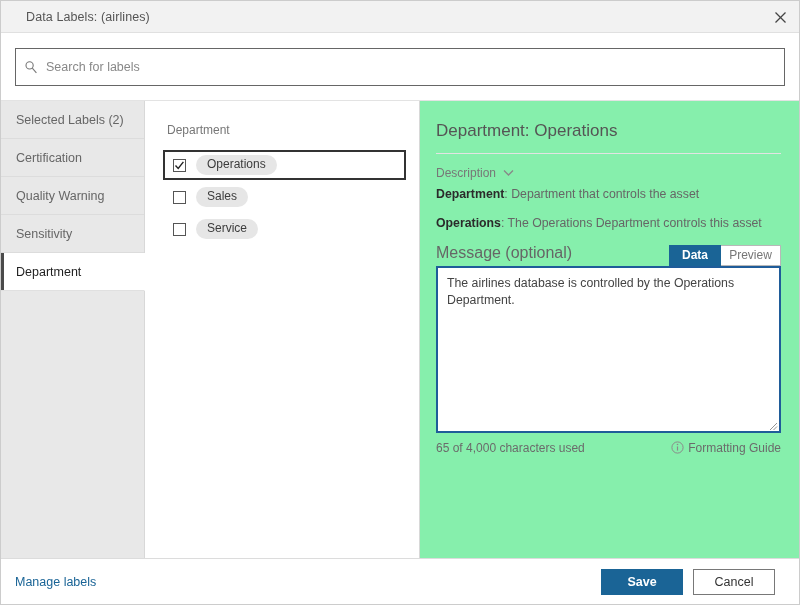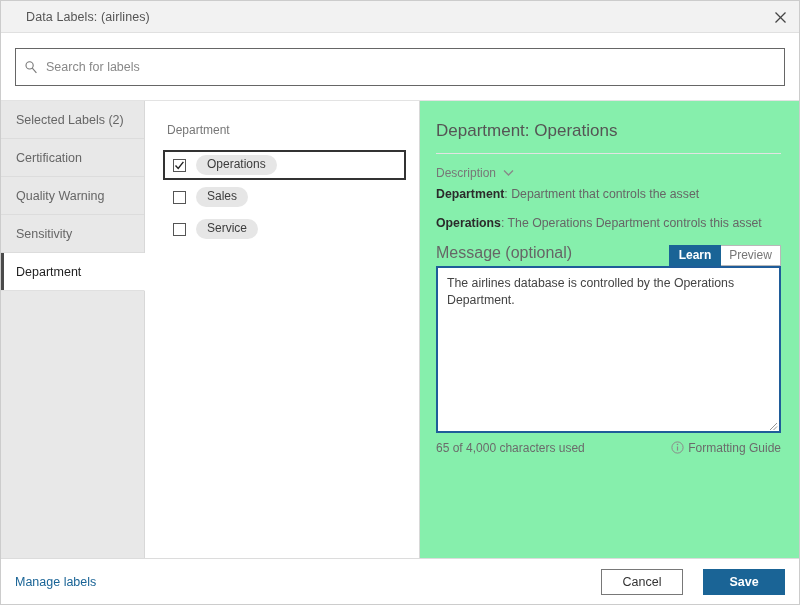--- a/index.html
+++ b/index.html
@@ -433,21 +433,21 @@
         <b>Department</b><span>: Department that controls the asset</span>
       </div>
       <div class="desc-line">
         <b>Operations</b><span>: The Operations Department controls this asset</span>
       </div>
 
 
       <div class="msg-header">
         <span class="msg-label">Message (optional)</span>
         <div class="toggle-group">
-          <div class="tgl on">Learn</div>
+          <div class="tgl on">Data</div>
           <div class="tgl off">Preview</div>
         </div>
       </div>
 
       <div class="msg-area-wrap">
         <textarea class="msg-area" spellcheck="false" style="">The airlines database is controlled by the Operations Department.</textarea>
         <svg class="resize-grip" viewBox="0 0 10 10" aria-hidden="true">
           <line x1="9" y1="2" x2="2" y2="9" stroke="#888" stroke-width="0.9"></line>
           <line x1="9" y1="5.5" x2="5.5" y2="9" stroke="#888" stroke-width="0.9"></line>
         </svg>
@@ -463,16 +463,16 @@
           </svg>
           <span>Formatting Guide</span>
         </span>
       </div>
     </div>
   </div>
 
   <div class="footer">
     <a class="manage-link">Manage labels</a>
     <div class="footer-spacer"></div>
+    <div class="btn btn-primary">Save</div>
     <div class="btn btn-secondary">Cancel</div>
-    <div class="btn btn-primary">Save</div>
   </div>
 </div>
 
 </body></html>

